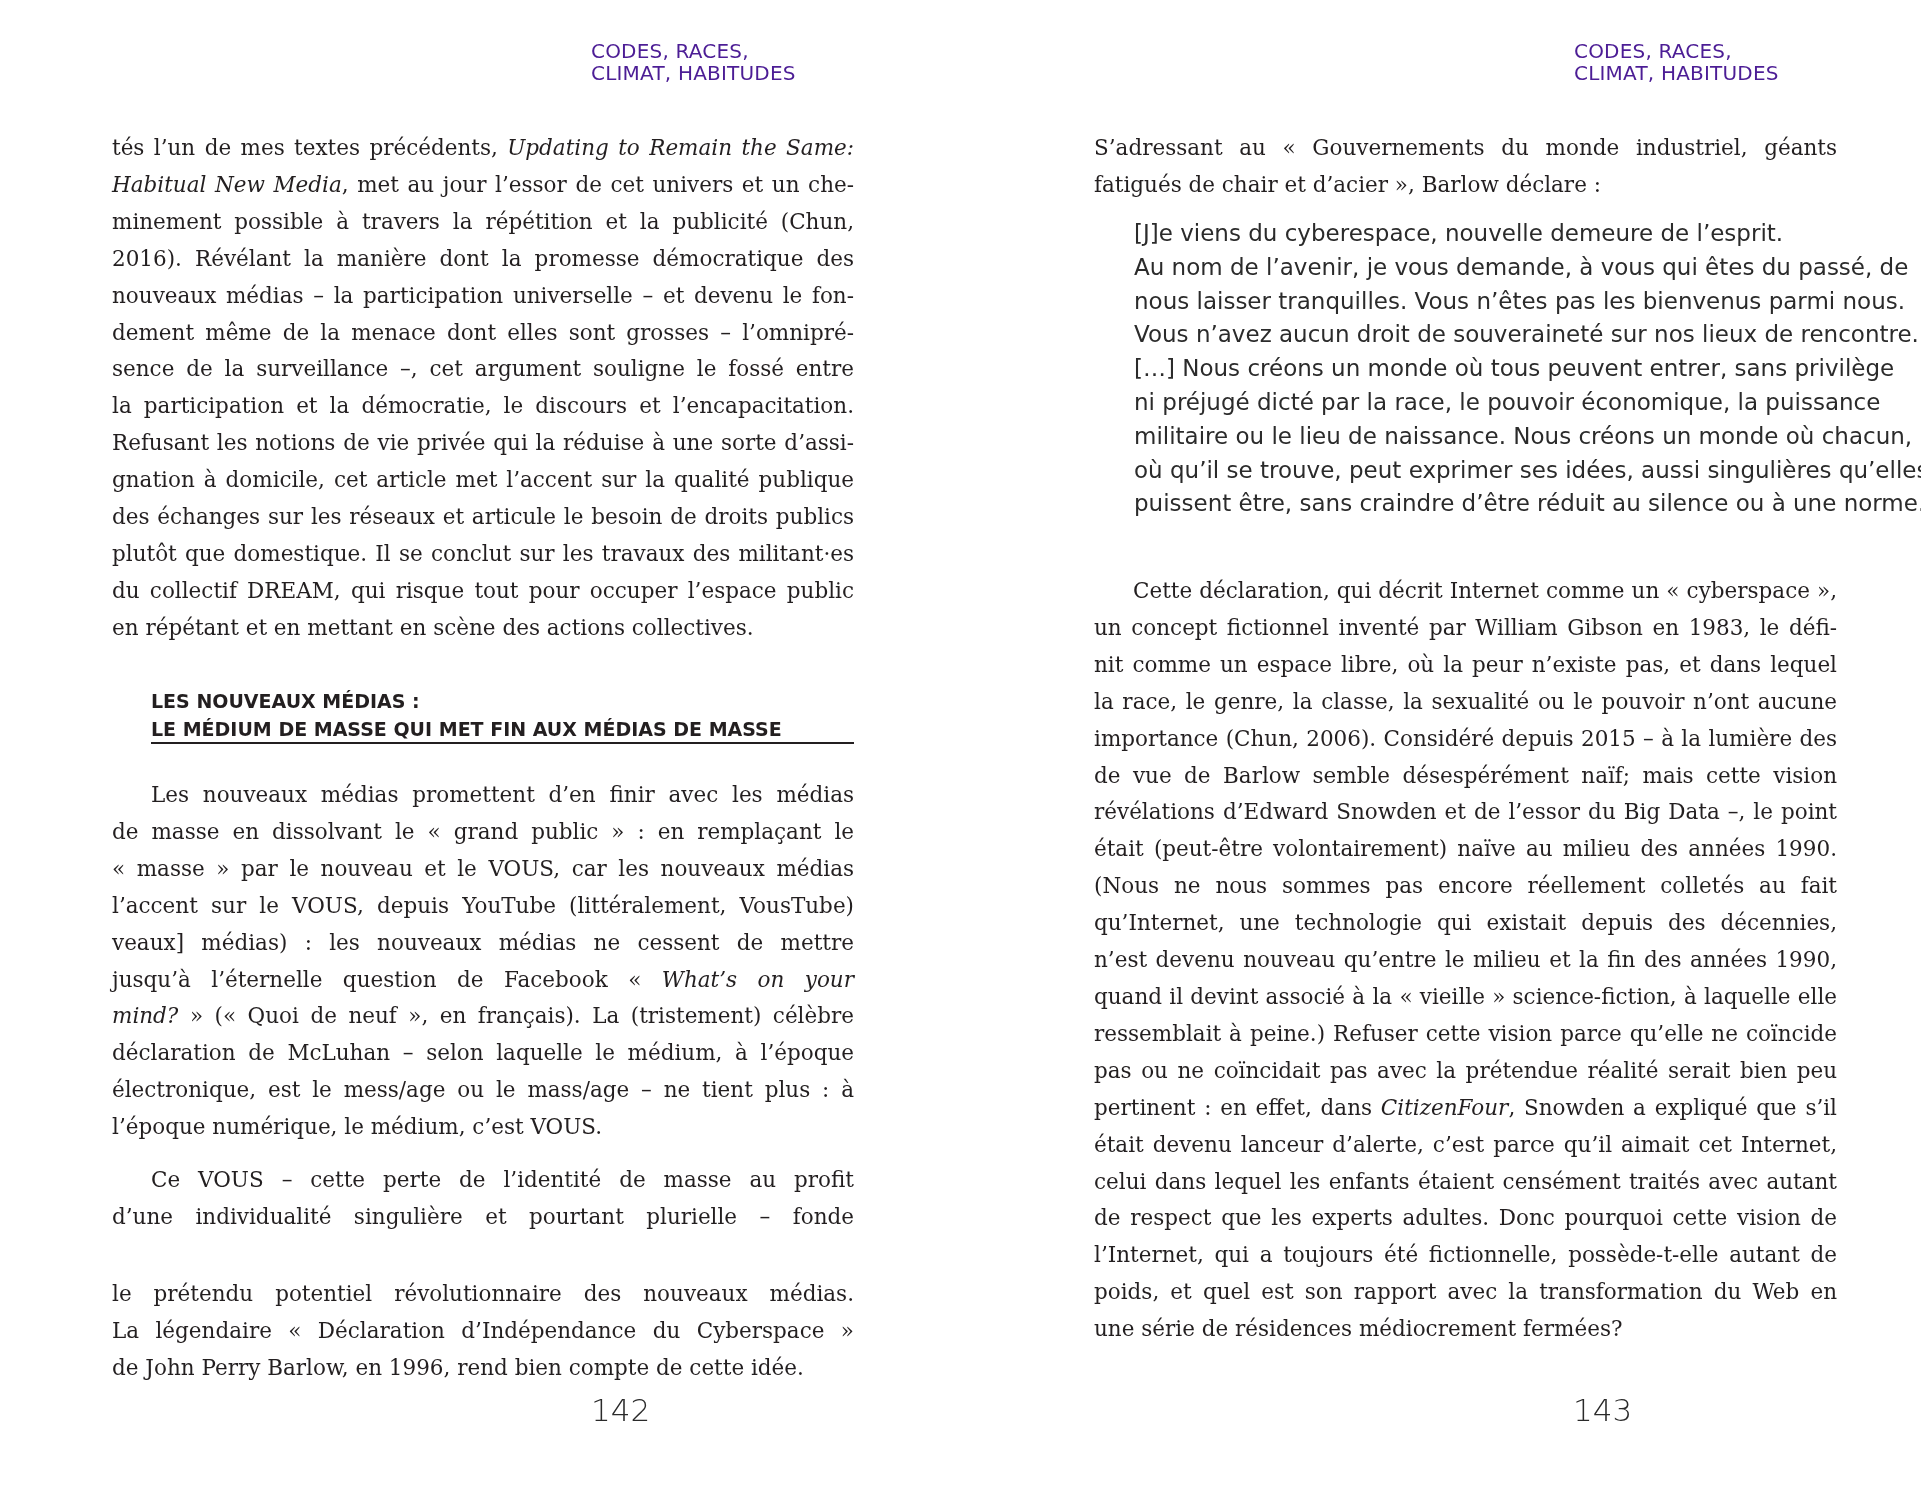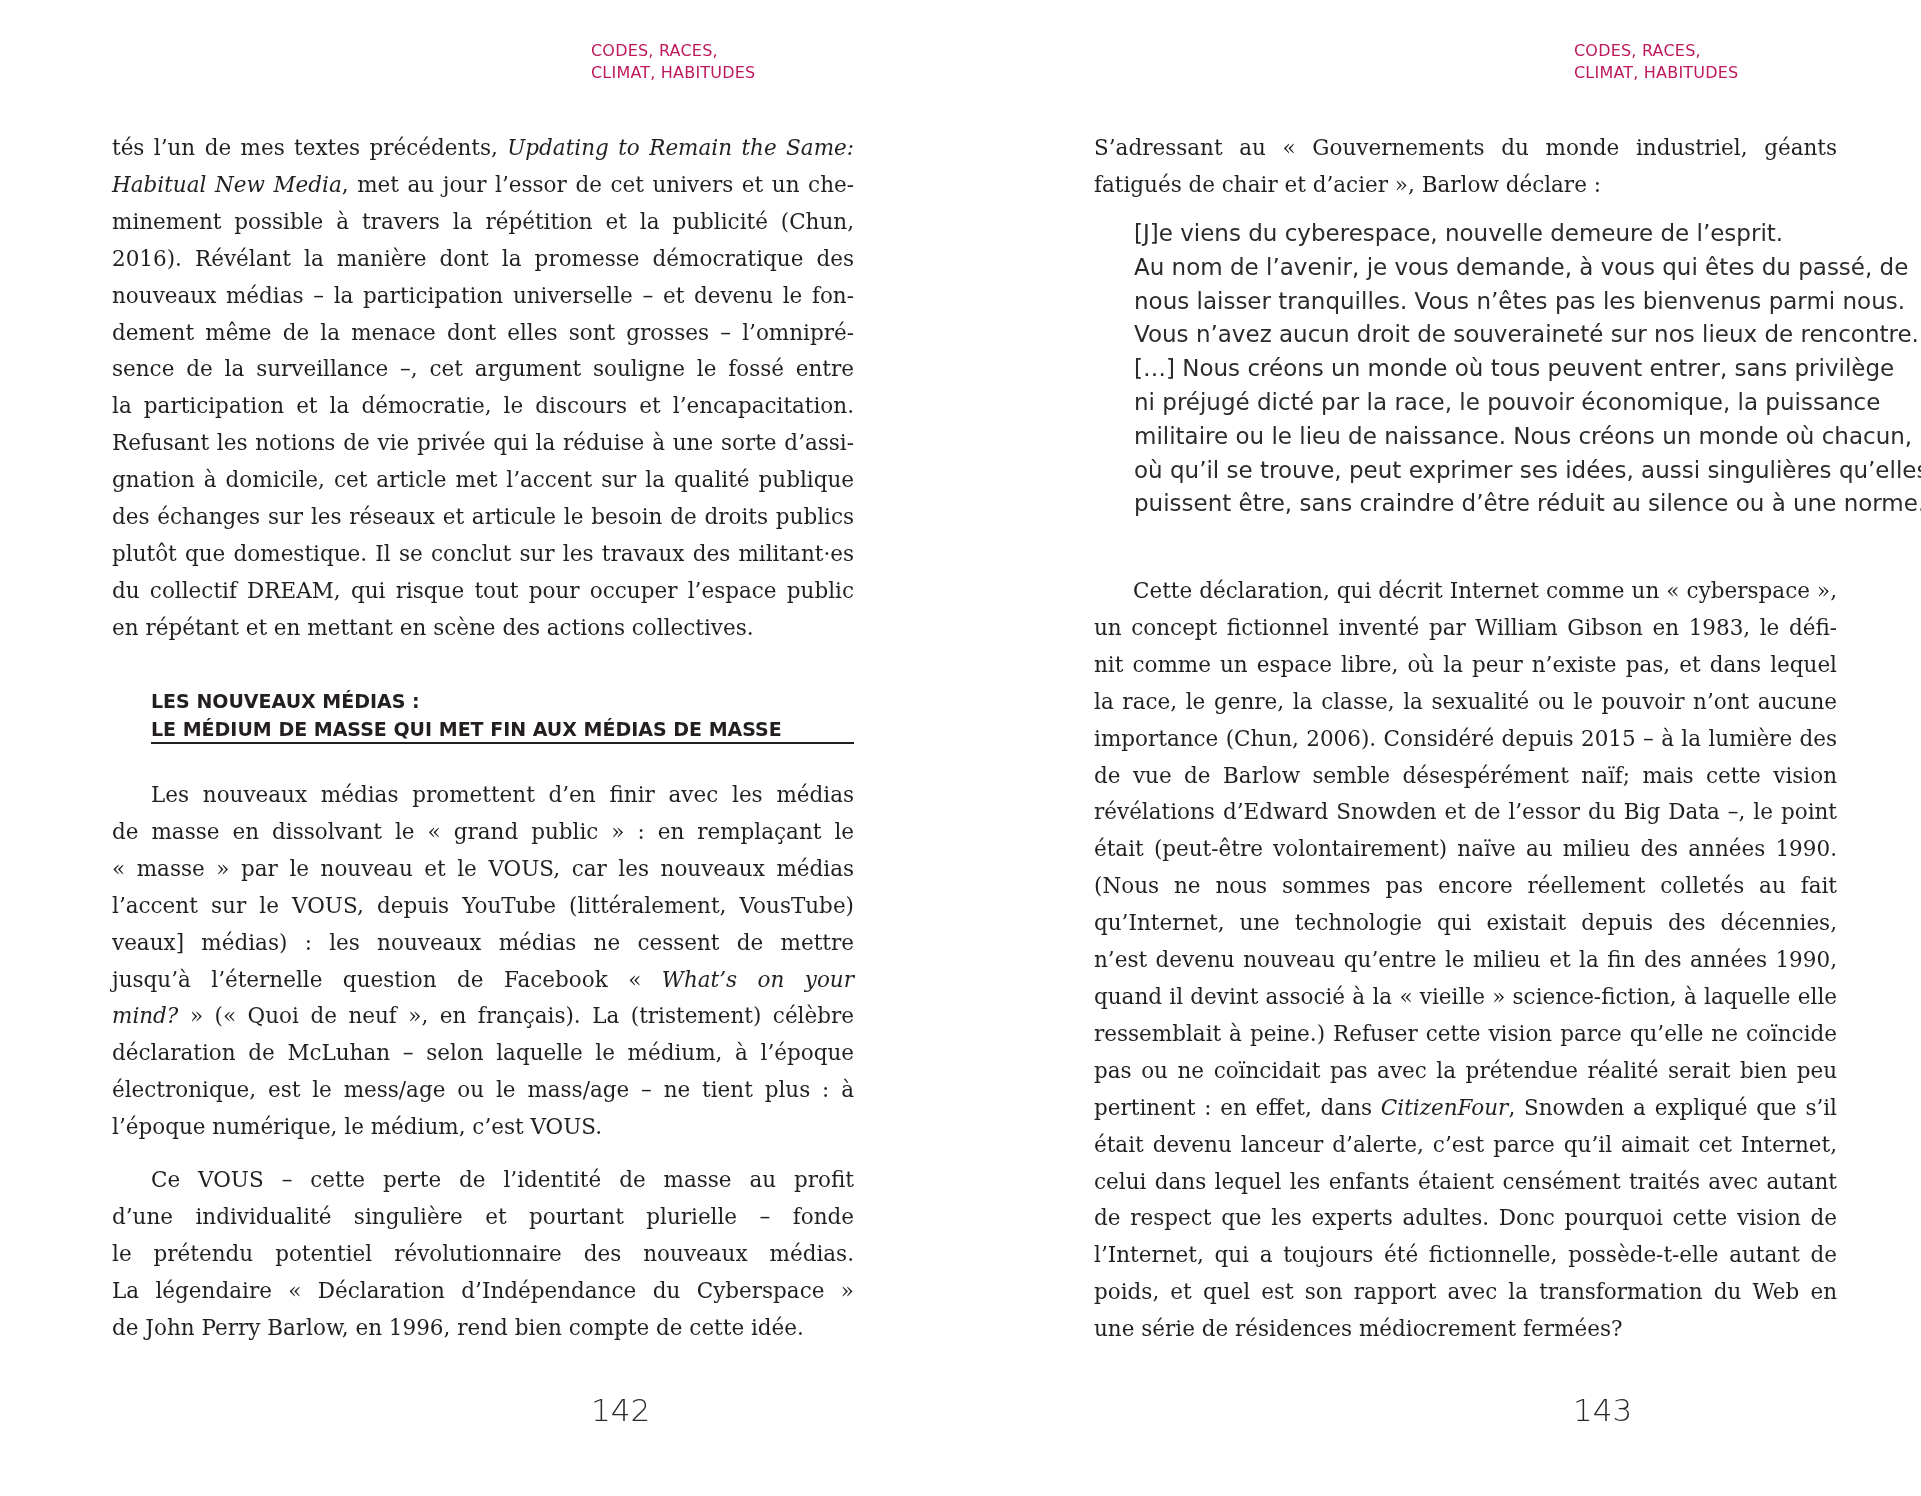--- a/index.html
+++ b/index.html
@@ -1,17 +1,17 @@
 <!DOCTYPE html>
 <html><head>
 <meta charset="utf-8">
 <style>
   html, body { margin:0; padding:0; background:#ffffff; }
   body { width:1921px; height:1496px; position:relative; overflow:hidden; color:#231f20; }
-  .running-head { position:absolute; font-family:"DejaVu Sans", sans-serif; font-size:16px; line-height:22px; color:#be185d; letter-spacing:0.2px; }
+  .running-head { position:absolute; font-family:"DejaVu Sans", sans-serif; font-size:20px; line-height:22px; color:#4c1d95; letter-spacing:0.2px; }
   .running-head div { white-space:nowrap; }
   .body-text { position:absolute; font-family:"DejaVu Serif", serif; font-size:21.5px; line-height:36.9px; text-align:justify; color:#231f20; }
   .line { display:block; text-align:justify; text-align-last:justify; white-space:nowrap; overflow:visible; }
   .line.last { text-align-last:left; }
   .heading { position:absolute; font-family:"DejaVu Sans", sans-serif; font-weight:bold; font-size:19px; line-height:28px; color:#231f20; }
   .heading-rule { position:absolute; height:2px; background:#231f20; }
   .quote { position:absolute; font-family:"DejaVu Sans", sans-serif; font-size:23px; line-height:33.8px; color:#2b2b2b; }
   .quote .ql { display:block; white-space:nowrap; }
   .page-number { position:absolute; font-family:"DejaVu Sans", sans-serif; font-size:31px; color:#2a2a2a; font-weight:300; }
   em { font-style:italic; }
@@ -56,21 +56,21 @@
     <span class="line" style="display: block;">jusqu’à l’éternelle question de Facebook « <em>What’s on your</em></span>
     <span class="line" style="display: block;"><em>mind?</em> » (« Quoi de neuf », en français). La (tristement) célèbre</span>
     <span class="line" style="display: block;">déclaration de McLuhan – selon laquelle le médium, à l’époque</span>
     <span class="line" style="display: block;">électronique, est le mess/age ou le mass/age – ne tient plus : à</span>
     <span class="line last" style="display: block;">l’époque numérique, le médium, c’est VOUS.</span>
   </div>
 
 <div class="body-text" style="left:112px; top:1162px; width:742px;">
     <span class="line" style="padding-left: 39px; display: block;">Ce VOUS – cette perte de l’identité de masse au profit</span>
     <span class="line" style="display: block;">d’une individualité singulière et pourtant plurielle – fonde</span>
-    <span class="line" style="display: block;">le prétendu potentiel révolutionnaire des nouveaux médias.</span>
+    <span class="line" style="display: block; margin-top: 40px;">le prétendu potentiel révolutionnaire des nouveaux médias.</span>
     <span class="line" style="display: block;">La légendaire « Déclaration d’Indépendance du Cyberspace »</span>
     <span class="line last" style="display: block;">de John Perry Barlow, en 1996, rend bien compte de cette idée.</span>
   </div>
 
 <div class="page-number" style="left:591px; top:1392px;">142</div>
 
 <div class="running-head" style="left:1574px; top:40px;">
   <div>CODES, RACES,</div>
   <div>CLIMAT, HABITUDES</div>
 </div>

